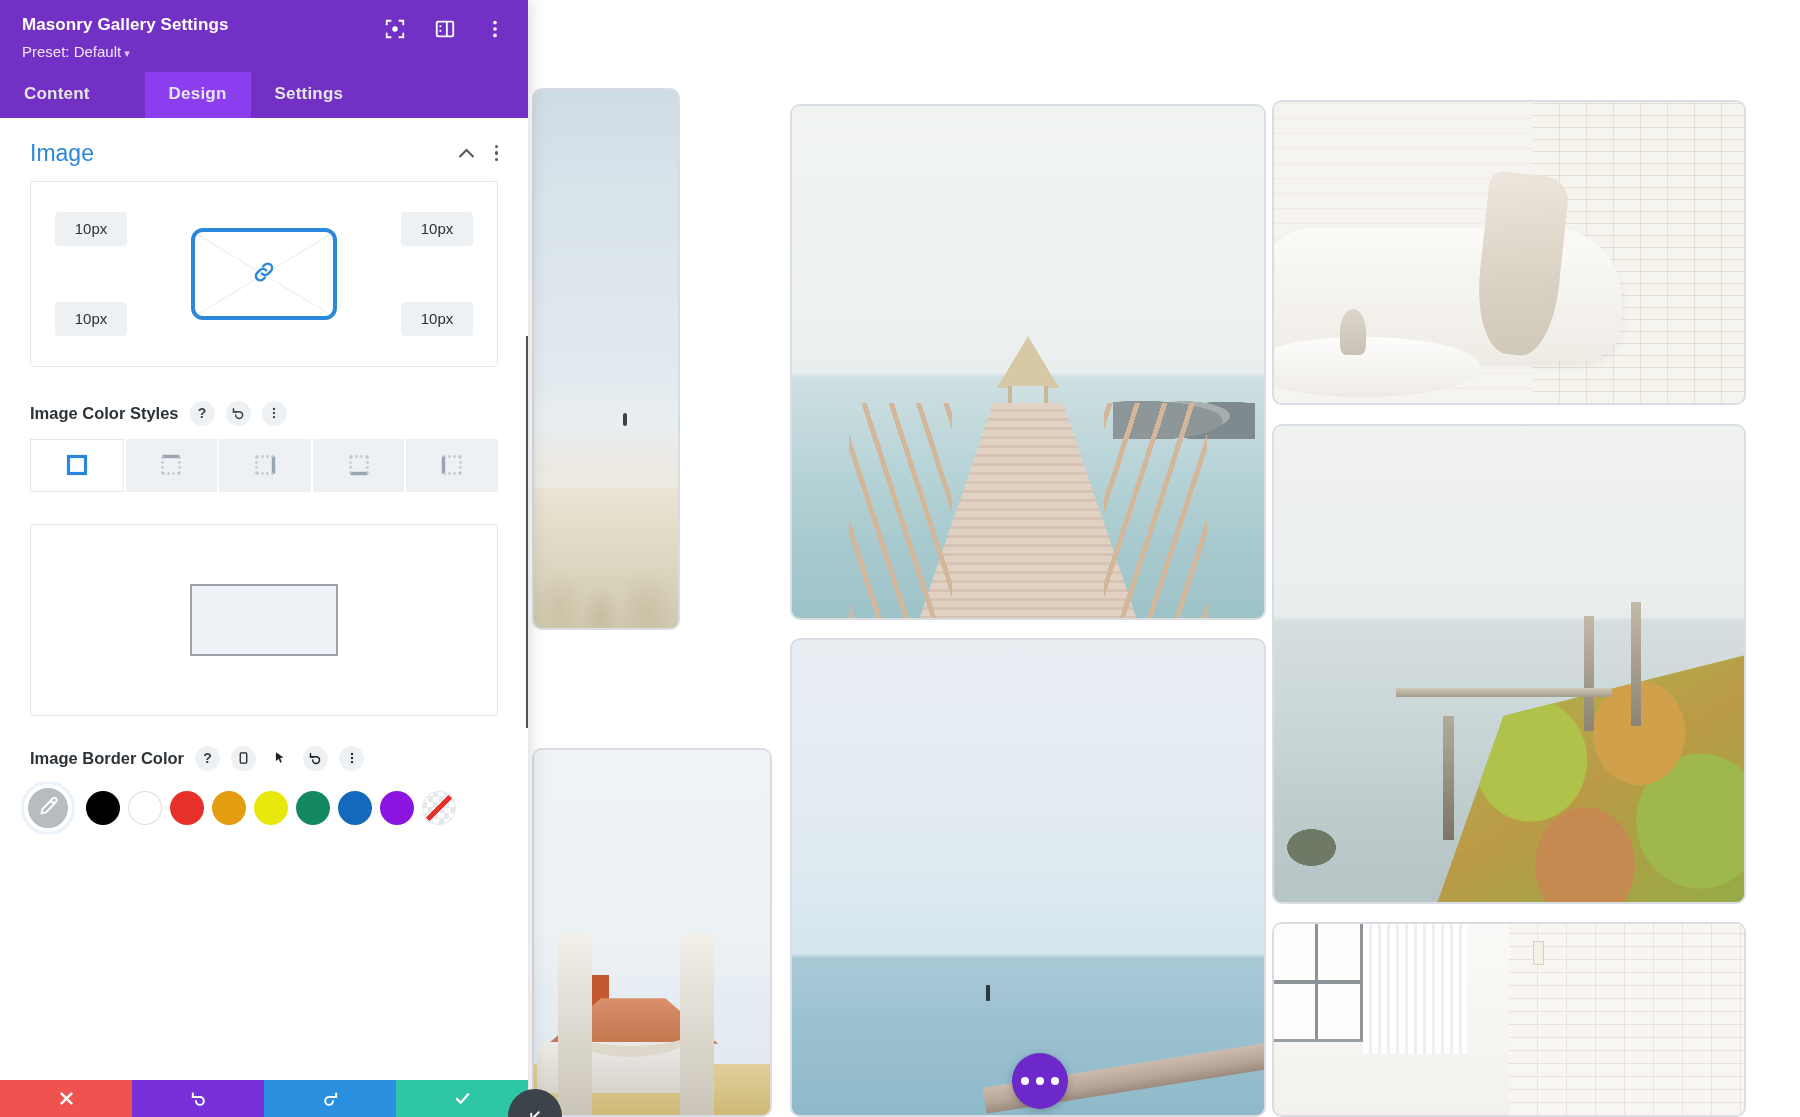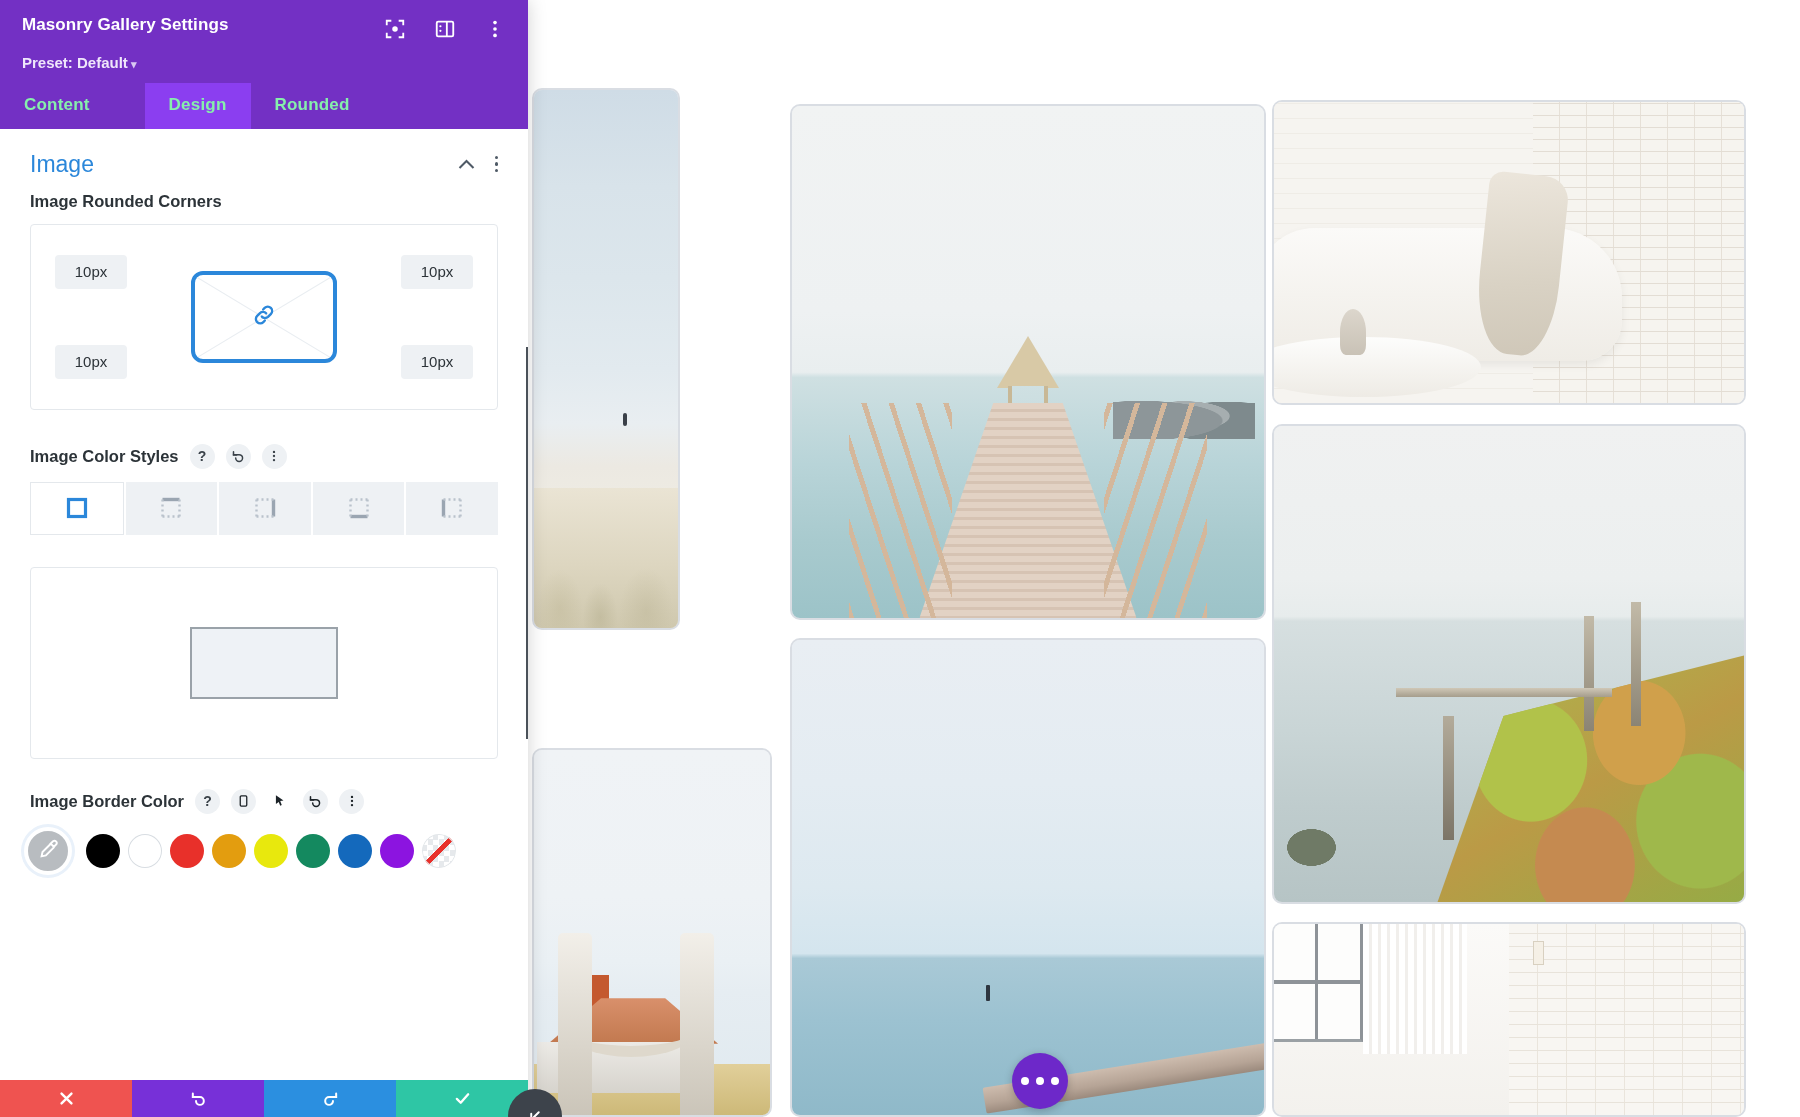--- a/index.html
+++ b/index.html
@@ -272,33 +272,33 @@
   .panel-head {
     background:#7330c4; color:#fff;
     padding:16px 22px 12px 22px;
     position:relative;
   }
   .panel-title {
     font-size:17px; font-weight:bold; letter-spacing:.1px;
     line-height:1.1;
   }
   .panel-preset {
-    font-size:15px; font-weight:bold; margin-top:19px; color:#efe6fb;
+    font-size:15px; font-weight:normal; margin-top:8px; color:#efe6fb;
   }
   .preset-caret { font-size:11px; margin-left:3px; color:#d9c8f2; }
   .head-icons {
     position:absolute; right:22px; top:18px;
     display:flex; align-items:center; gap:28px;
   }
   .hicon { width:22px;height:22px; display:block; cursor:pointer; }
 
   .tabs { display:flex; background:#7330c4; }
   .tab {
     padding:12px 24px 14px 24px;
-    font-size:17px; font-weight:bold; color:#86efac; cursor:pointer;
+    font-size:17px; font-weight:bold; color:#e5e5e5; cursor:pointer;
     letter-spacing:.2px;
   }
   .tab.active { background:#8b3ef0;margin-left:31px; }
 
   .panel-body {
     flex:1; overflow:hidden; position:relative;
     padding:0 0 0 0; background:#fff;
   }
 
   .section-head {
@@ -560,21 +560,21 @@
             <circle cx="12" cy="12" r="2"></circle>
             <circle cx="12" cy="19" r="2"></circle>
         </svg>
       </span>
     </div>
   </div>
 
   <div class="tabs">
     <div class="tab">Content</div>
     <div class="tab active">Design</div>
-    <div class="tab">Rounded</div>
+    <div class="tab">Settings</div>
   </div>
 
   <div class="panel-body">
 
     <div class="section-head">
       <div class="section-title">Image</div>
       <div class="sec-act">
         <span class="chev">
           <svg width="17" height="11" viewBox="0 0 17 11" fill="none" stroke="#4f5a66" stroke-width="2.1">
             <path d="M1.5 9L8.5 2L15.5 9"></path>
@@ -582,21 +582,20 @@
         </span>
         <span class="kebab">
           <b></b>
             <b></b>
             <b></b>
         </span>
       </div>
     </div>
 
     <div class="field">
-      <div class="field-label">Image Rounded Corners</div>
       <div class="corners-box">
         <div class="corner-val c-tl">10px</div>
         <div class="corner-val c-tr">10px</div>
         <div class="corner-val c-bl">10px</div>
         <div class="corner-val c-br">10px</div>
         <div class="corner-preview">
           <span class="link-glyph">
             <svg width="26" height="26" viewBox="0 0 24 24" fill="none" stroke="#2b87da" stroke-width="2.2" stroke-linecap="round">
               <path d="M10 13.5a4 4 0 0 0 5.7.3l2.6-2.6a4 4 0 1 0-5.7-5.7l-1.4 1.4"></path>
               <path d="M14 10.5a4 4 0 0 0-5.7-.3l-2.6 2.6a4 4 0 1 0 5.7 5.7l1.4-1.4"></path>

